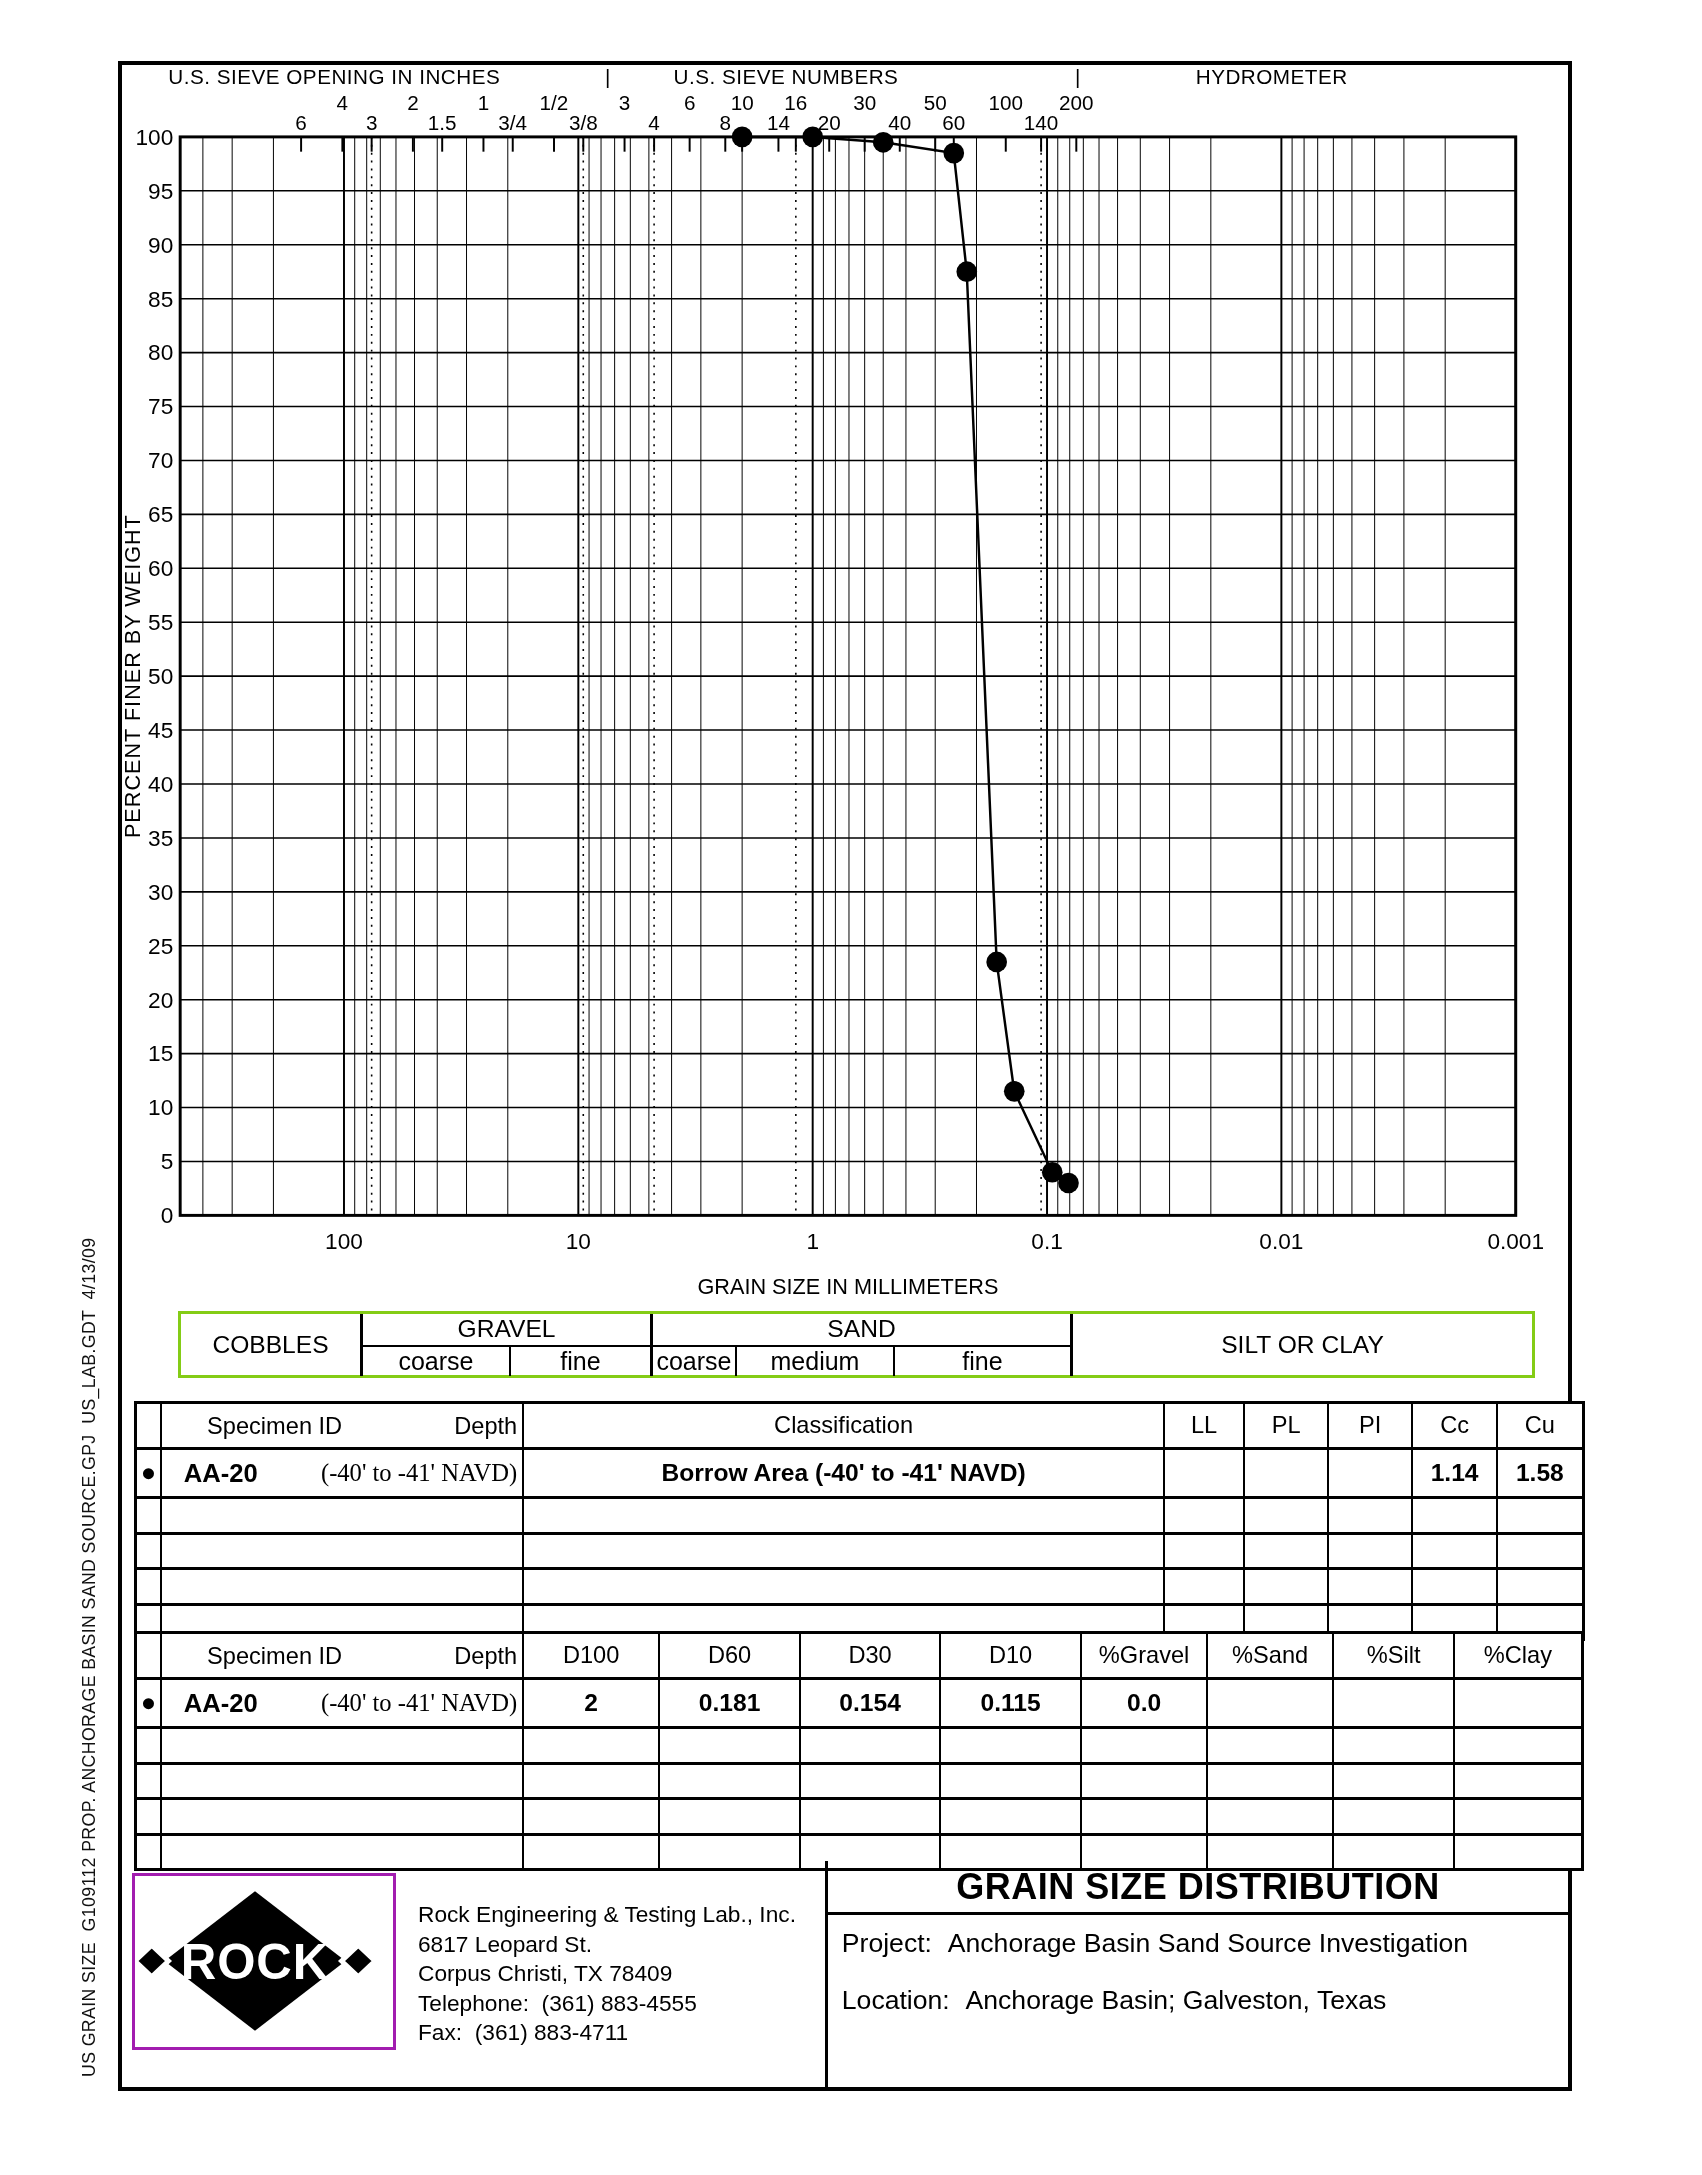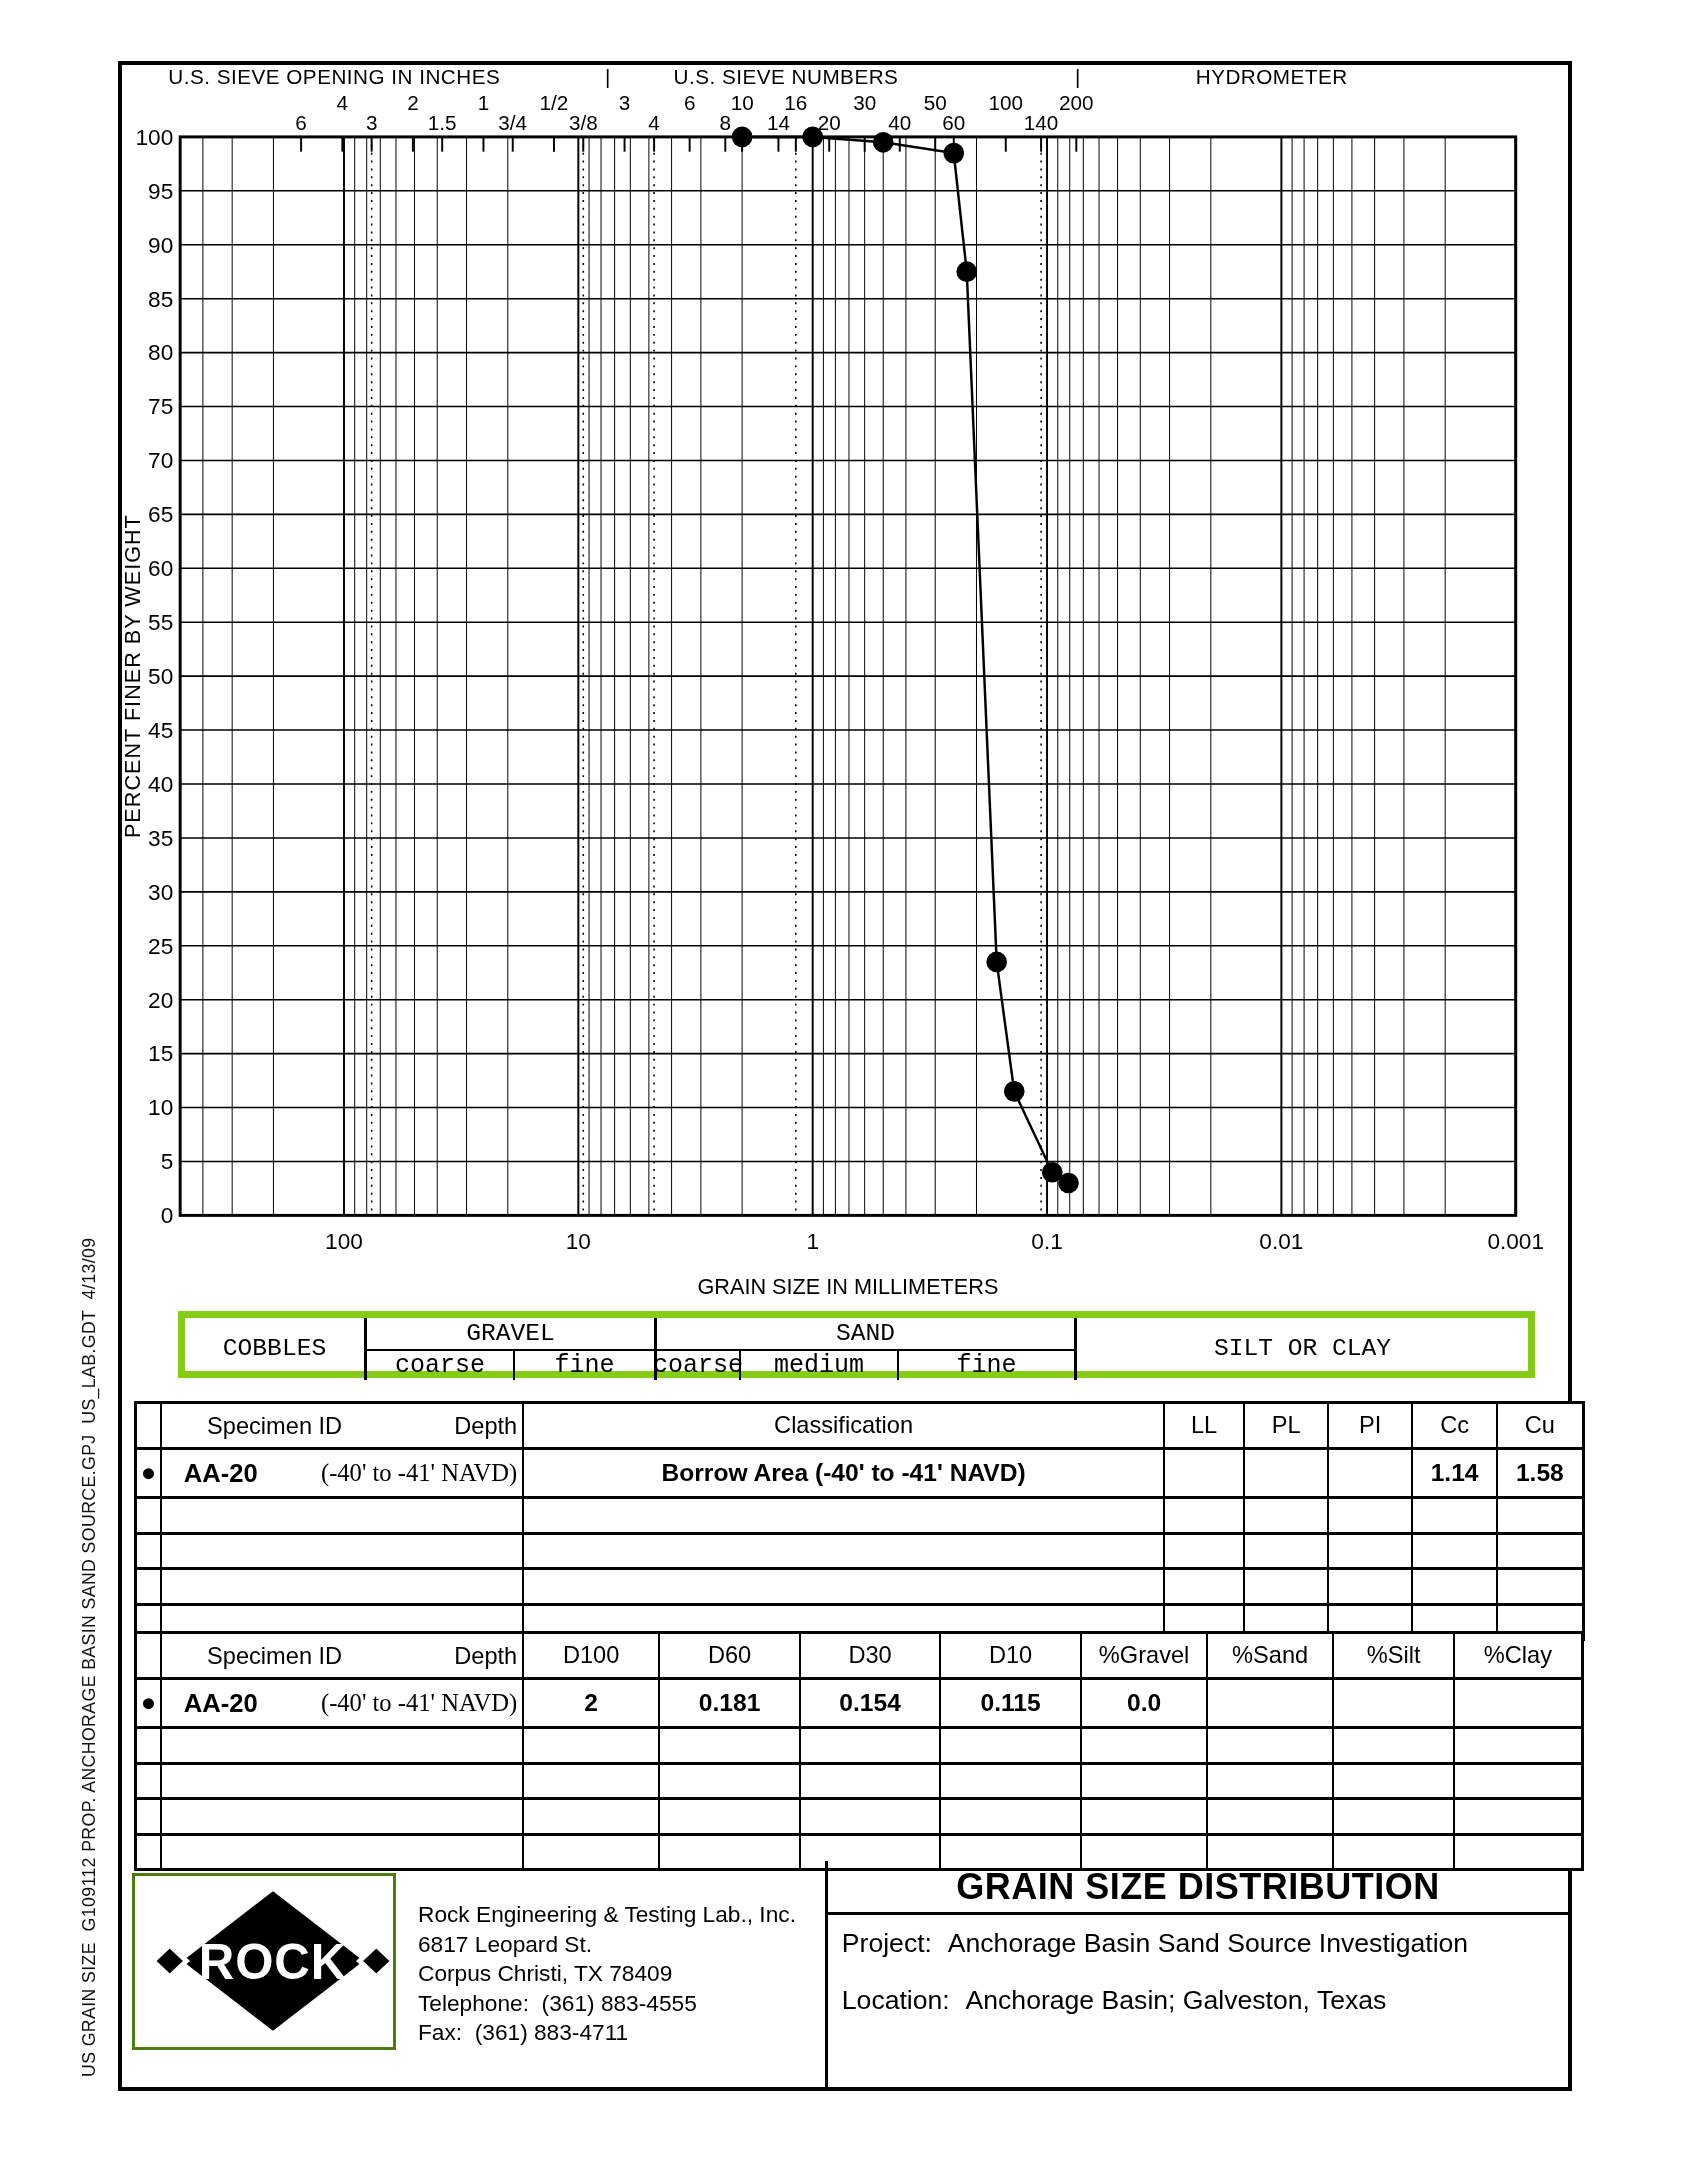--- a/index.html
+++ b/index.html
@@ -7,24 +7,24 @@
        font-family:"Liberation Sans",sans-serif;color:#000;}
   .frame{position:absolute;left:118px;top:61px;width:1446px;height:2022px;border:4.9px solid #000;background:#fff;}
   #chart{position:absolute;left:0;top:0;}
   svg{font-family:"Liberation Sans",sans-serif;}
 
   
   .vtext{position:absolute;left:79px;top:2077px;width:827px;transform-origin:0 0;
          transform:rotate(-90deg);font-size:17.7px;letter-spacing:0.4px;white-space:pre;color:#111;}
 
   
-  .sizebar{position:absolute;left:56px;top:1246px;width:1357px;height:67px;border:7px solid #84cc16;
+  .sizebar{position:absolute;left:56px;top:1246px;width:1357px;height:67px;border:3px solid #84cc16;
            box-sizing:border-box;display:grid;
            grid-template-columns:182px 148px 139px 87px 158px 175px auto;
-           grid-template-rows:32.5px auto;background:#fff;font-family:Liberation Mono, monospace;}
+           grid-template-rows:32.5px auto;background:#fff;}
   .sizebar div{display:flex;align-items:center;justify-content:center;box-sizing:border-box;}
   .sb-big{font-size:24.6px;}
   .sb-sub{font-size:25px;}
   .sb-cobbles{grid-row:1/3;grid-column:1;border-right:3px solid #000;}
   .sb-gravel {grid-row:1;grid-column:2/4;border-bottom:2px solid #000;}
   .sb-gc{grid-row:2;grid-column:2;border-right:2px solid #000;}
   .sb-gf{grid-row:2;grid-column:3;}
   .sb-sand{grid-row:1;grid-column:4/7;border-bottom:2px solid #000;border-left:3px solid #000;}
   .sb-sc{grid-row:2;grid-column:4;border-left:3px solid #000;border-right:2px solid #000;}
   .sb-sm{grid-row:2;grid-column:5;border-right:2px solid #000;}
@@ -43,22 +43,22 @@
   .dval{font-weight:bold;font-size:24.6px;text-align:center;vertical-align:middle;}
   .idcell{position:relative;}
   .idcell span:first-child{position:absolute;left:45px;top:50%;transform:translateY(-50%);}
   .idcell span:last-child{position:absolute;right:4.9px;top:50%;transform:translateY(-50%);}
   .drow .idcell span.sid{left:21.7px;font-weight:bold;font-size:25.6px;}
   .drow .idcell span.depth{font-family:"Liberation Serif",serif;font-size:24.6px;}
   #t1{top:1336px;} #t2{top:1566px;}
 
   
   .footer{position:absolute;left:0;top:1796px;width:1446px;height:227px;}
-  .logo-box{position:absolute;left:9.9px;top:11.8px;width:264px;height:177px;border:3px solid #4d7c0f;
-            box-sizing:border-box;display:flex;align-items:center;justify-content:flex-end;}
+  .logo-box{position:absolute;left:9.9px;top:11.8px;width:264px;height:177px;border:3px solid #a21caf;
+            box-sizing:border-box;display:flex;align-items:center;justify-content:flex-start;}
   .company{position:absolute;left:296px;top:39px;font-size:22.7px;line-height:29.6px;white-space:pre;}
   .titleblock{position:absolute;left:703px;top:0;width:743px;height:227px;border-left:3px solid #000;box-sizing:border-box;}
   .tb-title{height:51px;border-bottom:3px solid #000;display:flex;align-items:center;justify-content:center;
             font-weight:bold;font-size:36px;letter-spacing:0.5px;}
   .tb-row{height:57px;display:flex;align-items:center;padding-left:13.8px;font-size:26.6px;}
   .tb-row .lbl{margin-right:15.8px;}
 </style>
 </head>
 <body>
 

